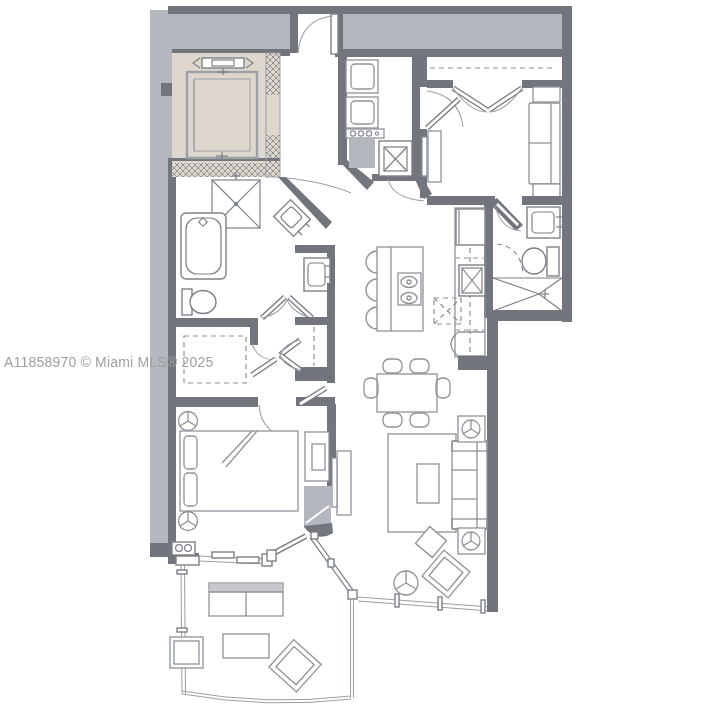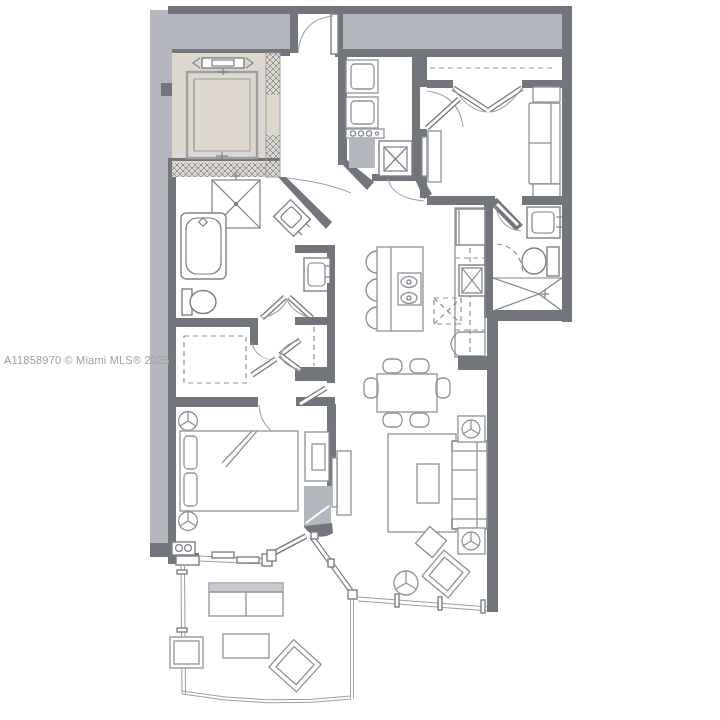--- a/index.html
+++ b/index.html
@@ -4,21 +4,21 @@
 <style>
   :root{
     --background:#ffffff; --wall:#72767c; --wall-light:#9aa0a6; --shade:#b4b8be;
     --elevator-fill:#ddd7ce; --hatch-line:#7d8187; --fixture-line:#7d8187;
     --furniture-line:#8e9298; --soft-fill:#c7c9cc; --watermark-color:#9fa0a3;
   }
   html,body{margin:0;padding:0;background:#fff;}
   .page{position:relative;width:720px;height:720px;background:var(--background);overflow:hidden;
         font-family:"Liberation Sans",sans-serif;}
   .plan-svg{position:absolute;left:0;top:0;}
-  .watermark{position:absolute;left:4px;top:354px;font-size:11px;letter-spacing:.2px;
+  .watermark{position:absolute;left:4px;top:354px;font-size:14px;letter-spacing:.2px;
              color:var(--watermark-color);white-space:nowrap;}
   .wall{fill:var(--wall);stroke:none;}
   .shade{fill:var(--shade);stroke:none;}
   .beige{fill:var(--elevator-fill);stroke:none;}
   .furn{stroke:var(--furniture-line);fill:#fff;stroke-width:1.3;}
   .furnn{stroke:var(--furniture-line);fill:none;stroke-width:1.3;}
   .fix{stroke:var(--fixture-line);fill:#fff;stroke-width:1.4;}
   .fixn{stroke:var(--fixture-line);fill:none;stroke-width:1.2;}
   .thin{stroke:var(--wall-light);fill:none;stroke-width:1;}
   .dash{stroke:var(--furniture-line);fill:none;stroke-width:1.2;stroke-dasharray:5 4;}

